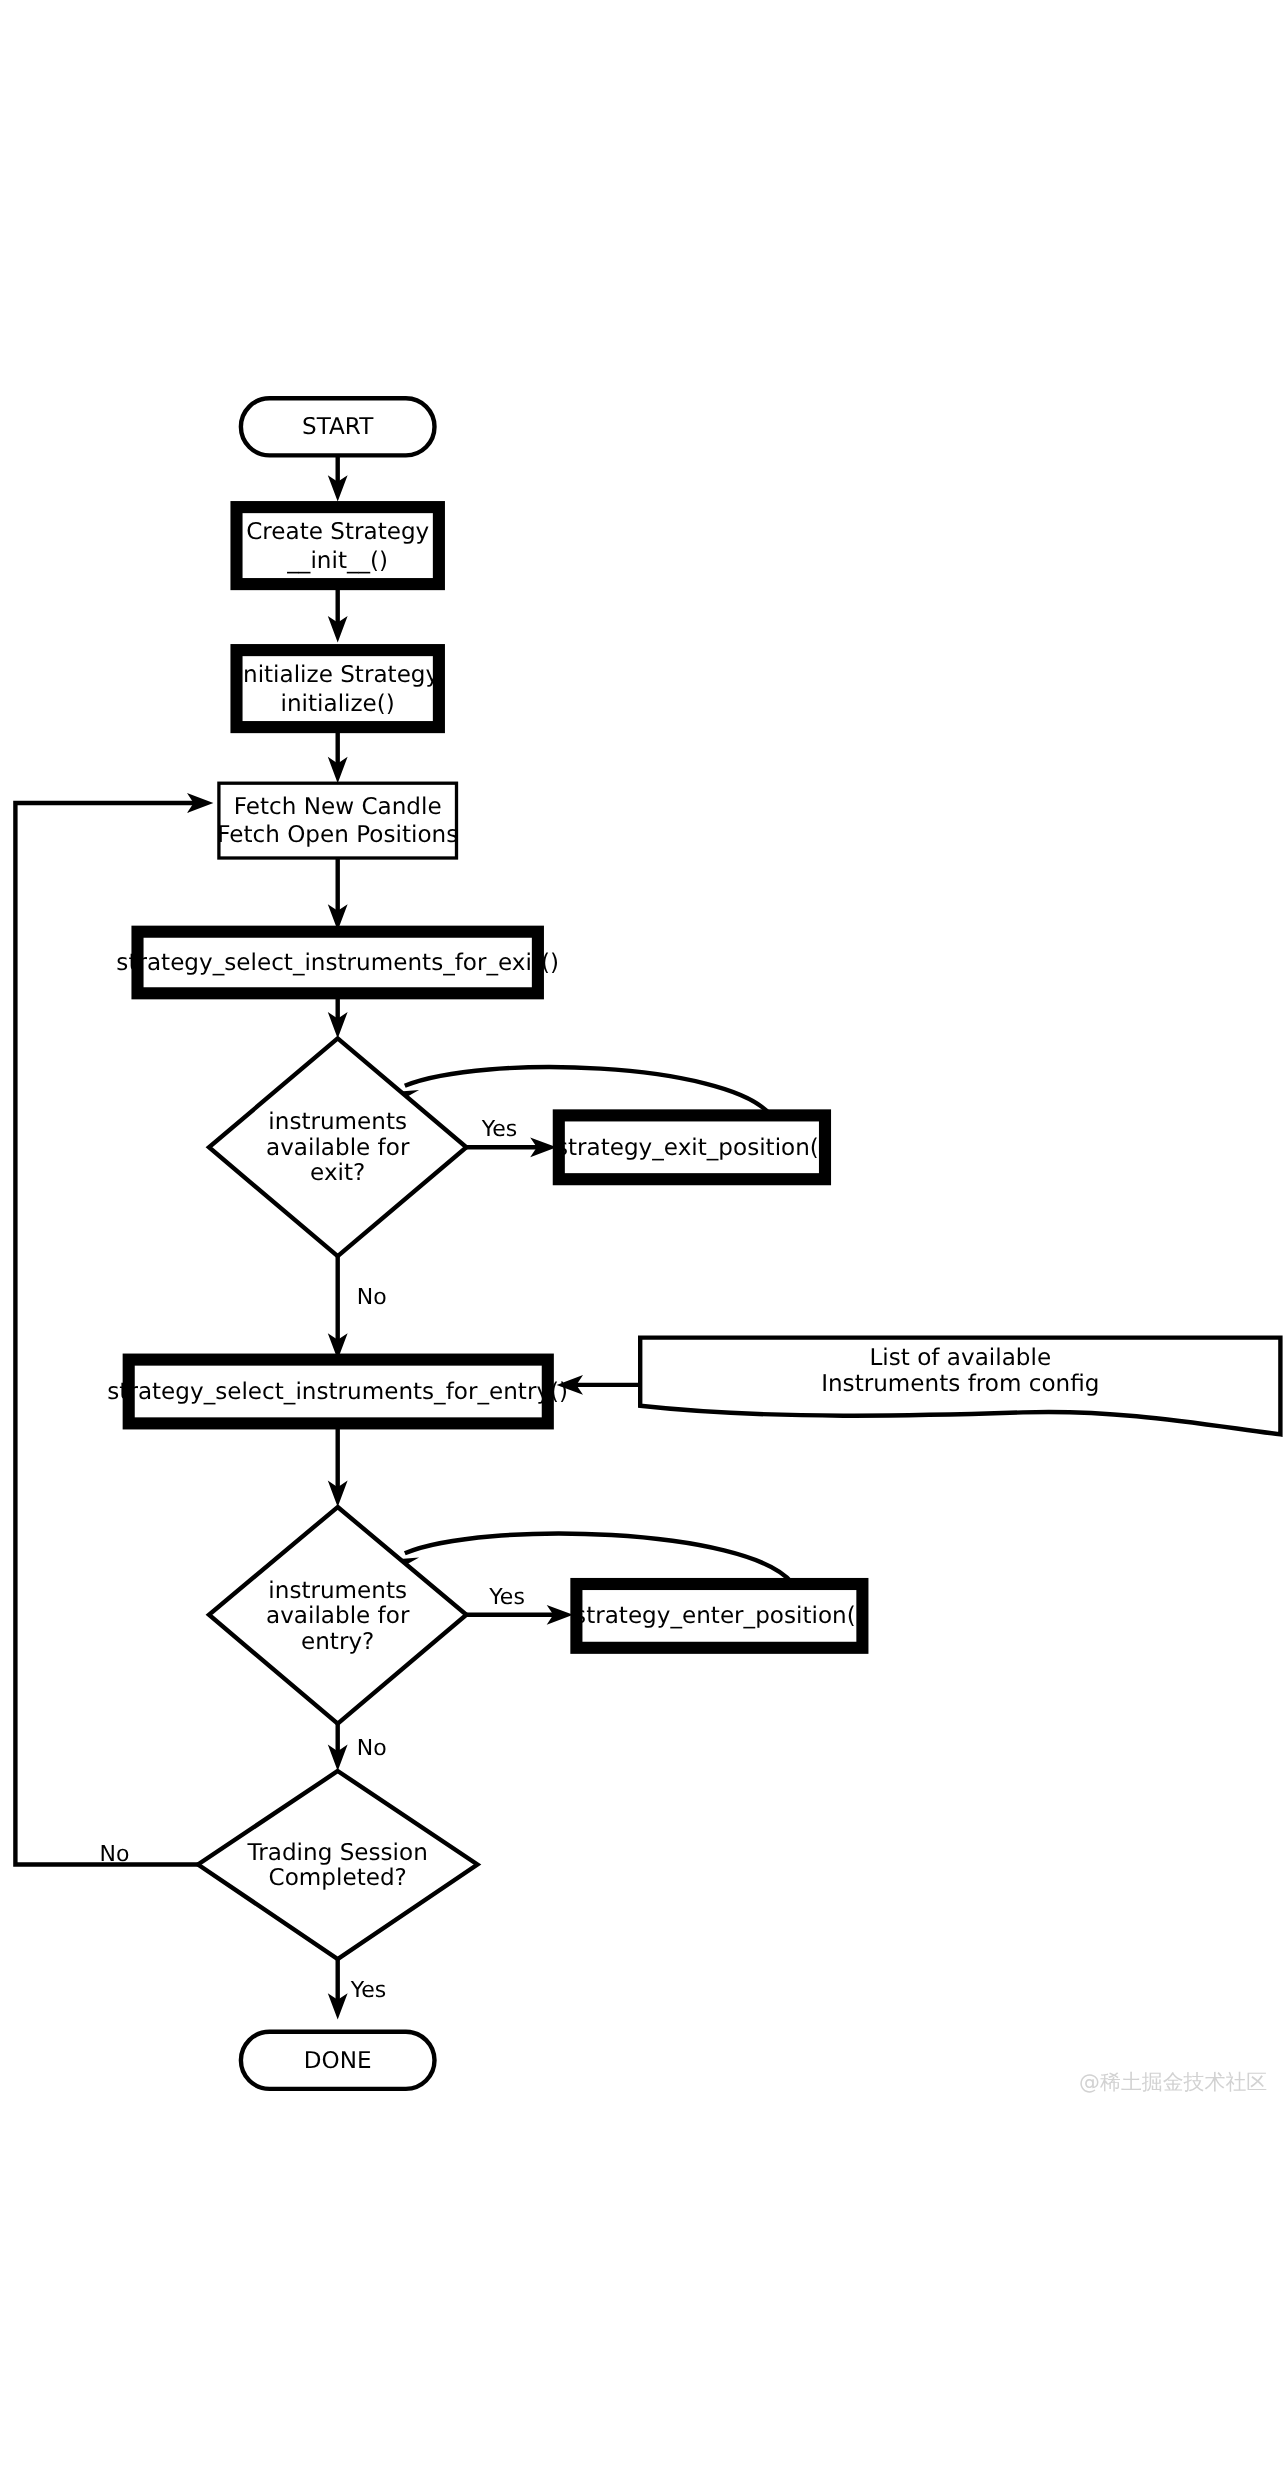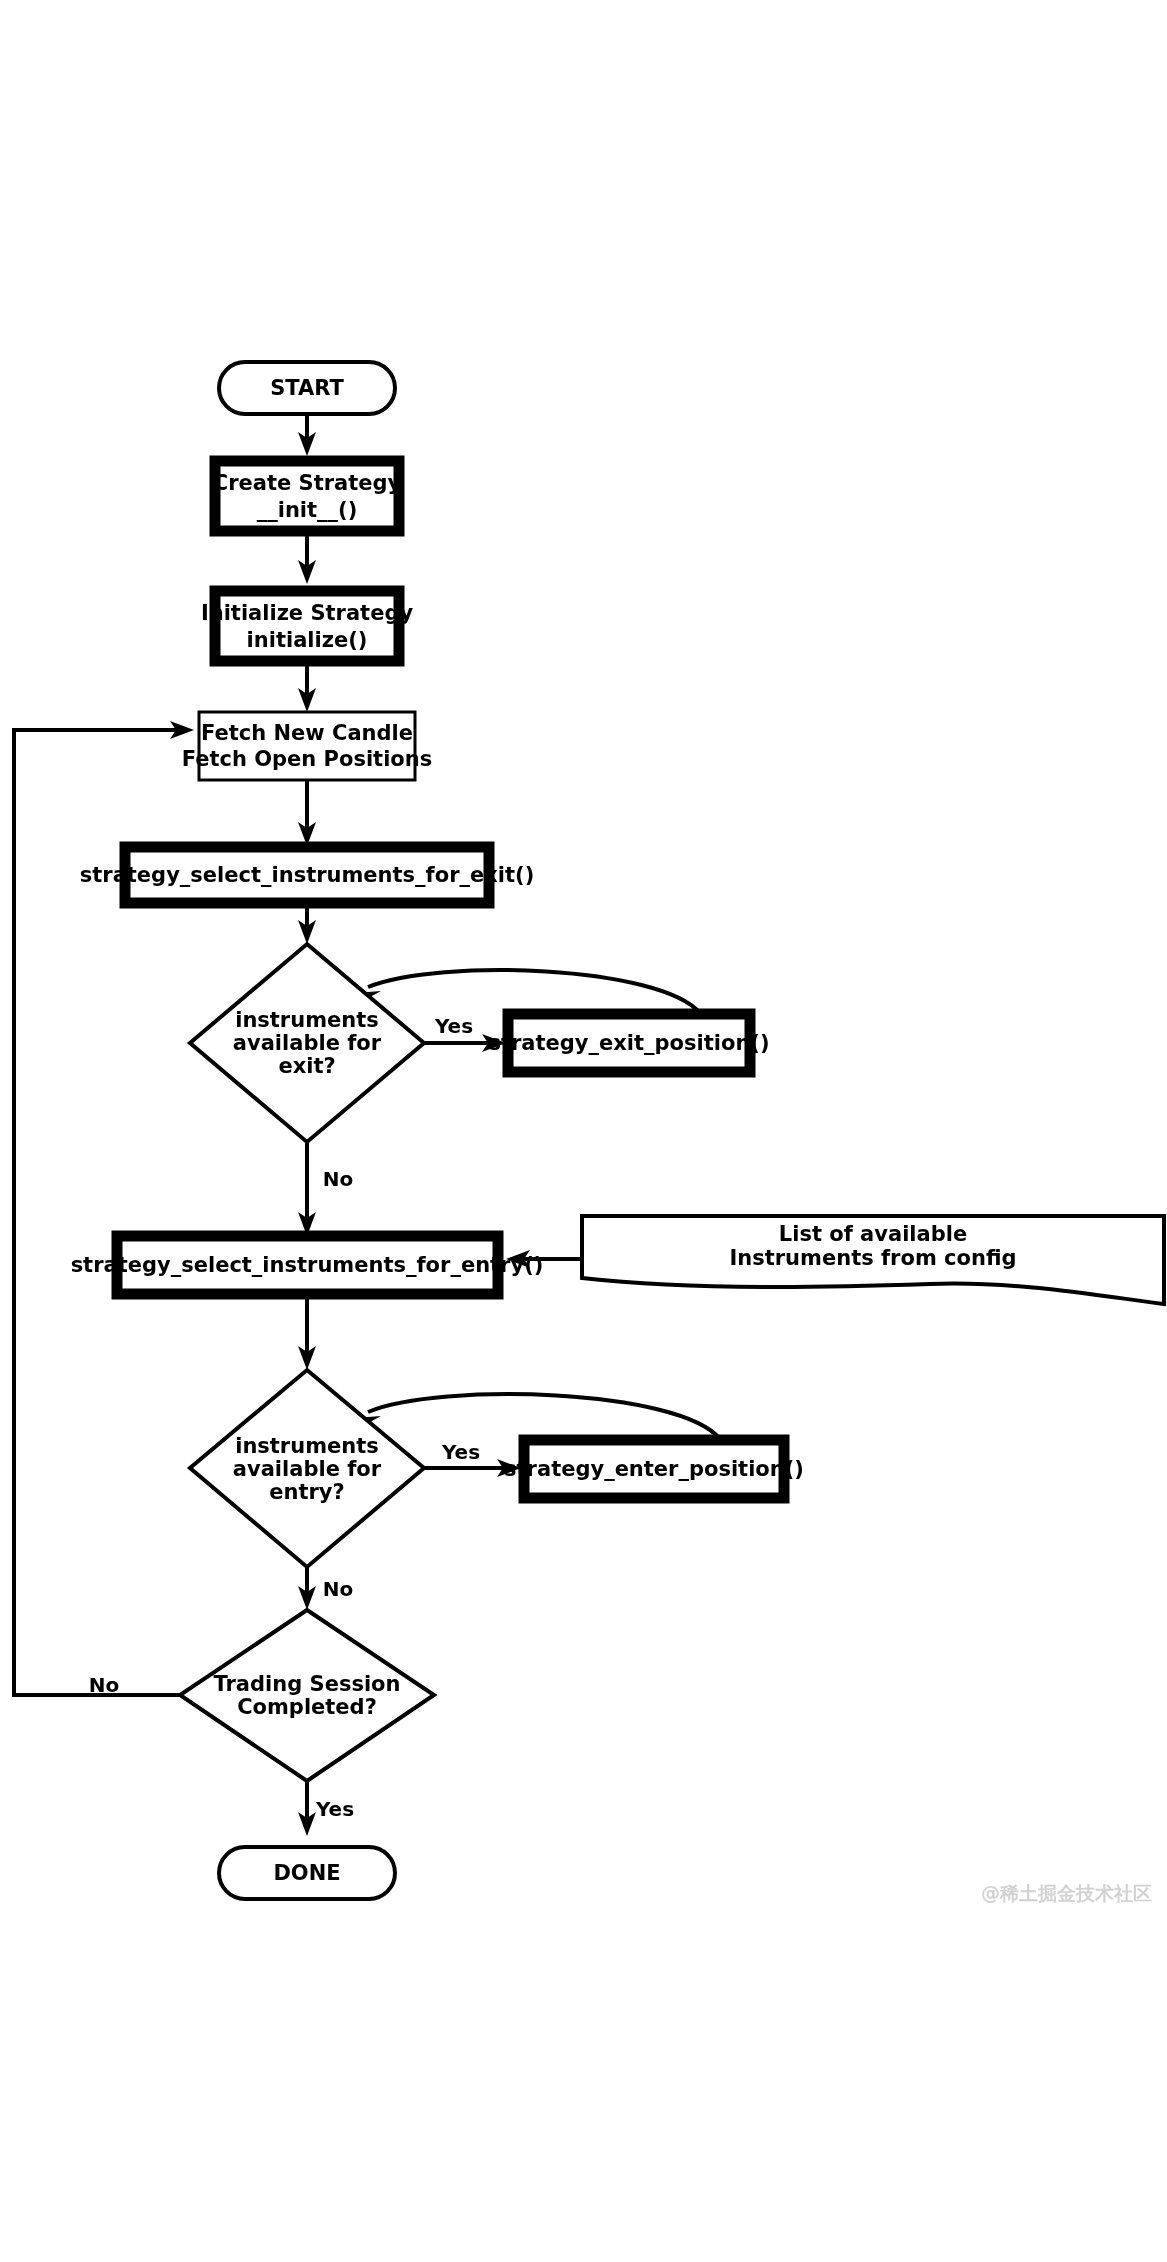--- a/index.html
+++ b/index.html
@@ -10,21 +10,20 @@
   body {
     width: 1167px;
     height: 2262px;
     font-family: "DejaVu Sans", "Liberation Sans", sans-serif;
     overflow: hidden;
   }
   #flowchart-root {
     position: relative;
     width: 1167px;
     height: 2262px;
-    font-weight: bold;
   }
   svg.chart-surface {
     display: block;
     width: 1167px;
     height: 2262px;
   }
   .node-shape-thick {
     fill: #ffffff;
     stroke: #000000;
     stroke-width: 11;

